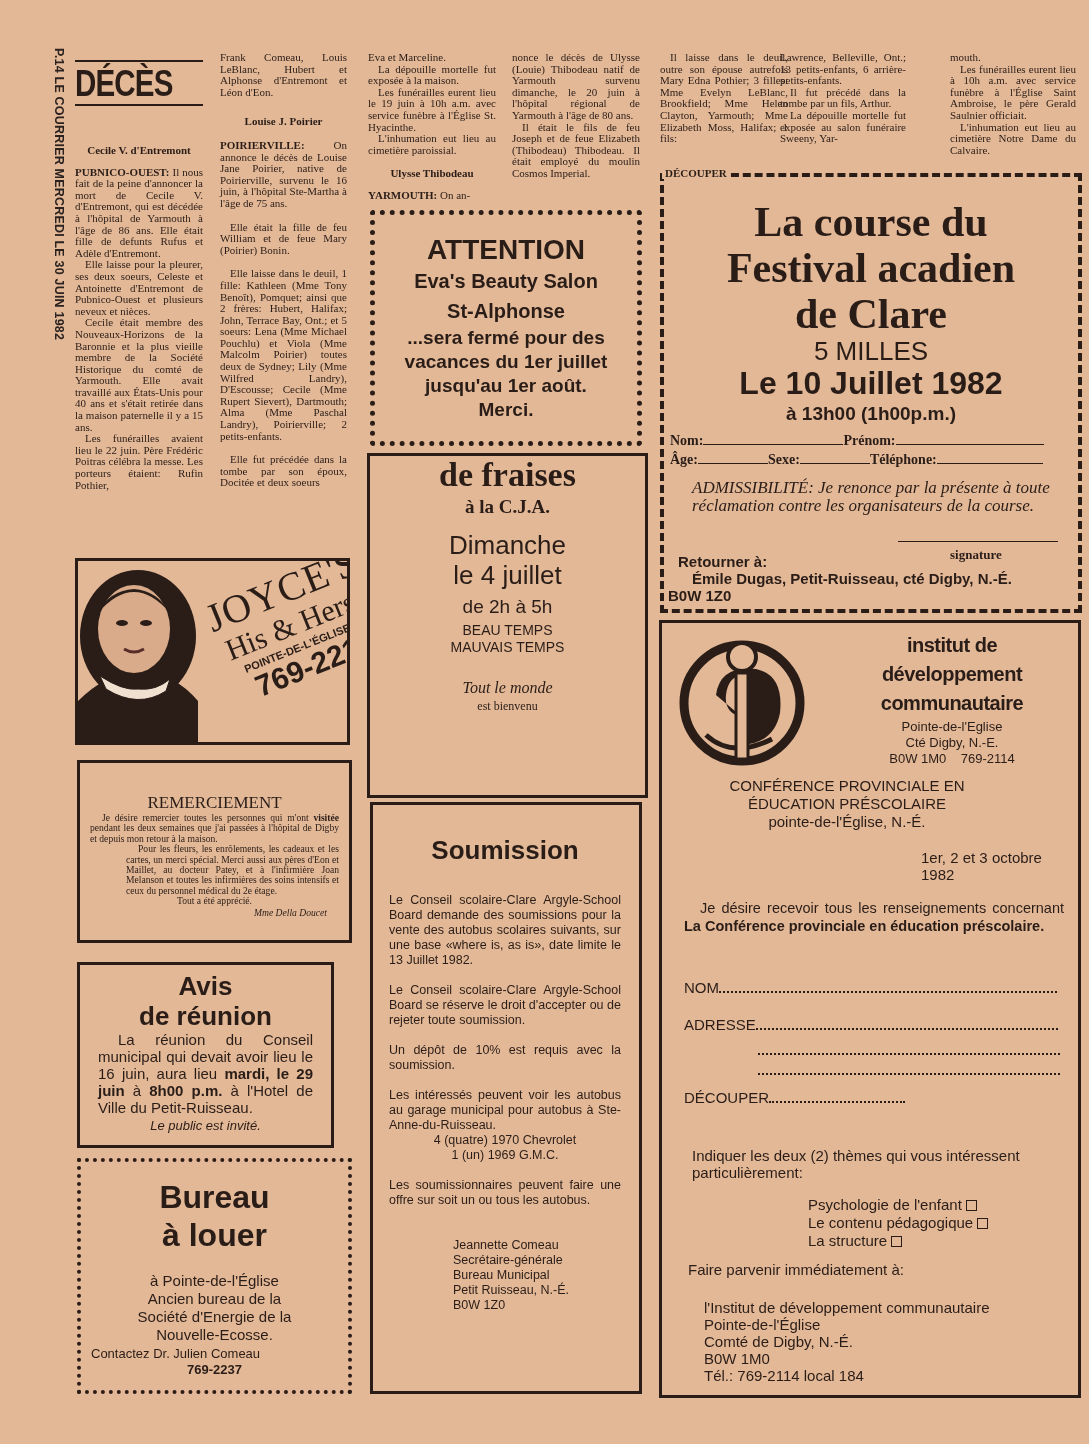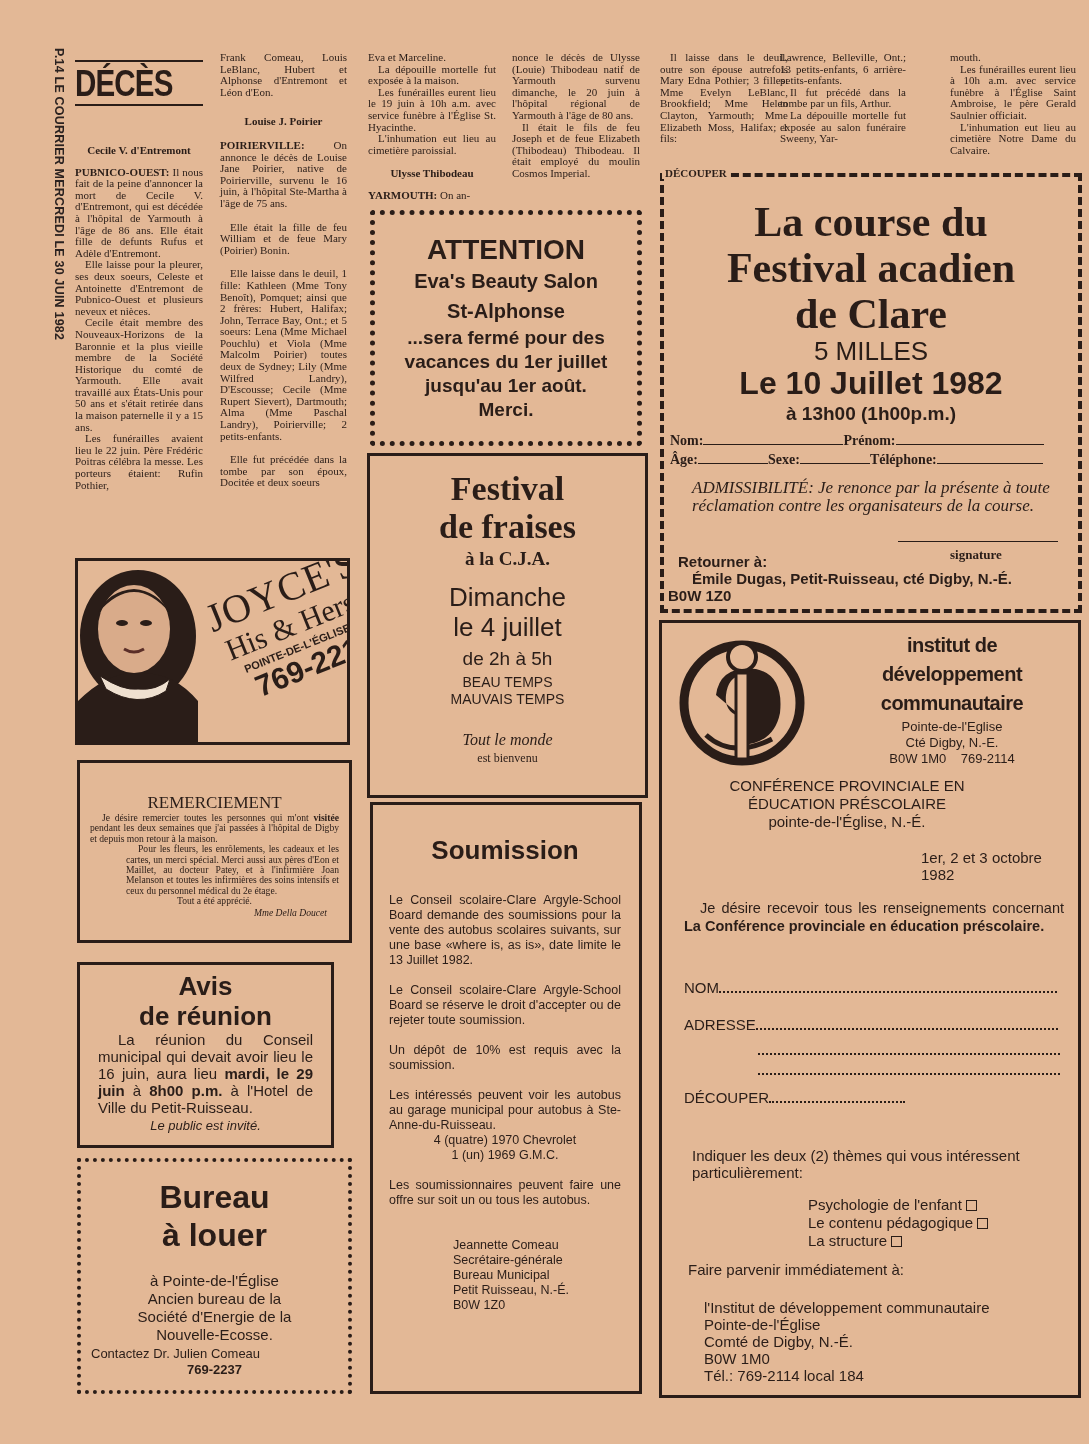--- a/index.html
+++ b/index.html
@@ -31,21 +31,21 @@
 </div>
 
 <div class="abs deces-title">
   <span>DÉCÈS</span>
 </div>
 
 <div class="abs col" style="left:75px;top:145px;width:128px;">
   <div class="obit-h" style="margin-top:0">Cecile V. d'Entremont</div>
   <p style="text-indent:0"><b>PUBNICO-OUEST:</b><span> Il nous fait de la peine d'annoncer la mort de Cecile V. d'Entremont, qui est décédée à l'hôpital de Yarmouth à l'âge de 86 ans. Elle était fille de defunts Rufus et Adèle d'Entremont.</span></p>
   <p>Elle laisse pour la pleurer, ses deux soeurs, Celeste et Antoinette d'Entremont de Pubnico-Ouest et plusieurs neveux et nièces.</p>
-  <p>Cecile était membre des Nouveaux-Horizons de la Baronnie et la plus vieille membre de la Société Historique du comté de Yarmouth. Elle avait travaillé aux États-Unis pour 50 ans et s'était retirée dans la maison paternelle il y a 15 ans.</p>
+  <p>Cecile était membre des Nouveaux-Horizons de la Baronnie et la plus vieille membre de la Société Historique du comté de Yarmouth. Elle avait travaillé aux États-Unis pour 40 ans et s'était retirée dans la maison paternelle il y a 15 ans.</p>
   <p>Les funérailles avaient lieu le 22 juin. Père Frédéric Poitras célébra la messe. Les porteurs étaient: Rufin Pothier,</p>
 </div>
 
 <div class="abs col" style="left:220px;top:52px;width:127px;">
   <p style="text-indent:0">Frank Comeau, Louis LeBlanc, Hubert et Alphonse d'Entremont et Léon d'Eon.</p>
   <div class="obit-h" style="margin:18px 0 12px">Louise J. Poirier</div>
   <p style="text-indent:0"><b>POIRIERVILLE:</b><span> On annonce le décès de Louise Jane Poirier, native de Poirierville, survenu le 16 juin, à l'hôpital Ste-Martha à l'âge de 75 ans.</span></p>
   <p style="margin-top:12px">Elle était la fille de feu William et de feue Mary (Poirier) Bonin.</p>
   <p style="margin-top:12px">Elle laisse dans le deuil, 1 fille: Kathleen (Mme Tony Benoît), Pomquet; ainsi que 2 frères: Hubert, Halifax; John, Terrace Bay, Ont.; et 5 soeurs: Lena (Mme Michael Pouchlu) et Viola (Mme Malcolm Poirier) toutes deux de Sydney; Lily (Mme Wilfred Landry), D'Escousse; Cecile (Mme Rupert Sievert), Dartmouth; Alma (Mme Paschal Landry), Poirierville; 2 petits-enfants.</p>
   <p style="margin-top:12px">Elle fut précédée dans la tombe par son époux, Docitée et deux soeurs</p>
@@ -109,21 +109,20 @@
   <div class="abs" style="left:234px;top:364px;width:160px;border-bottom:1.5px solid #2a1d18;"></div>
   <div class="abs serif" style="left:286px;top:370px;font-weight:bold;font-size:13px;">signature</div>
   <div class="abs sans" style="left:14px;top:376px;font-weight:bold;font-size:15px;line-height:17px;">
     <div>Retourner à:</div>
     <div style="padding-left:14px">Émile Dugas, Petit-Ruisseau, cté Digby, N.-É.</div>
     <div style="margin-left:-10px">B0W 1Z0</div>
   </div>
 </div>
 
 <div class="abs box ctr" style="left:367px;top:453px;width:281px;height:345px;">
-  <div class="serif" style="font-weight:bold;font-size:34px;line-height:38px;margin-top:14px;">Festival</div>
   <div class="serif" style="font-weight:bold;font-size:34px;line-height:38px;">de fraises</div>
   <div class="serif" style="font-weight:bold;font-size:19px;line-height:26px;">à la C.J.A.</div>
   <div class="sans" style="font-size:26px;line-height:30px;margin-top:10px;">Dimanche</div>
   <div class="sans" style="font-size:26px;line-height:30px;">le 4 juillet</div>
   <div class="sans" style="font-size:19px;line-height:30px;margin-top:2px;">de 2h à 5h</div>
   <div class="sans" style="font-size:14px;line-height:17px;">BEAU TEMPS</div>
   <div class="sans" style="font-size:14px;line-height:17px;">MAUVAIS TEMPS</div>
   <div class="serif" style="font-style:italic;font-size:16px;line-height:19px;margin-top:22px;">Tout le monde</div>
   <div class="serif" style="font-size:12px;line-height:19px;text-align:center;">est bienvenu</div>
 </div>

